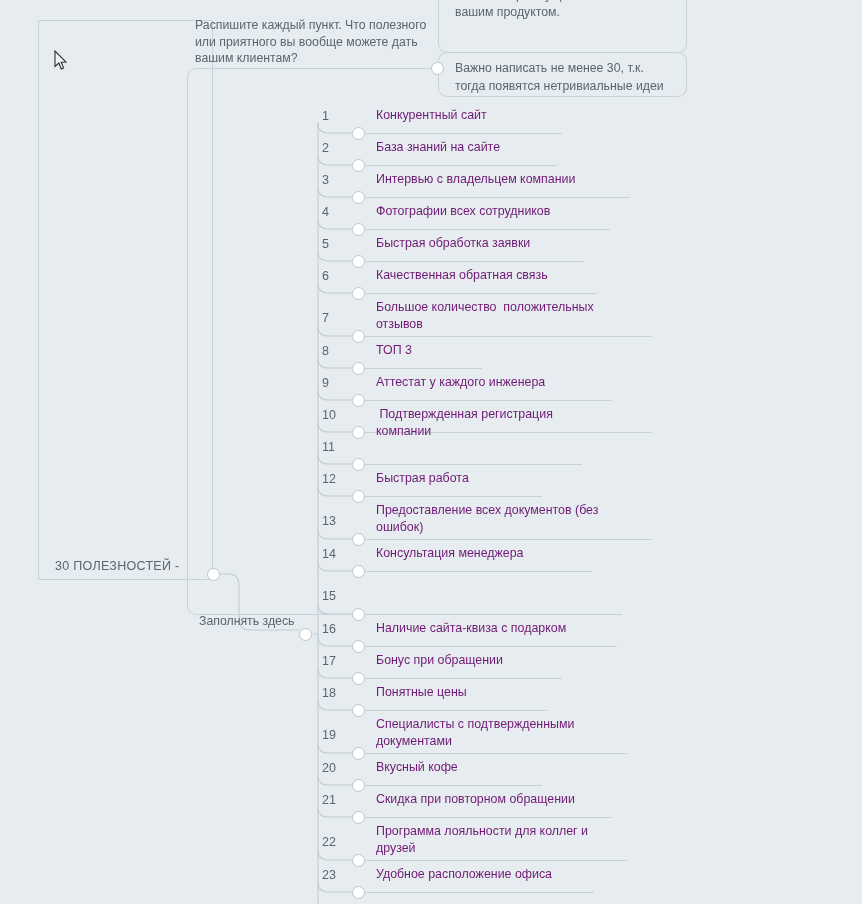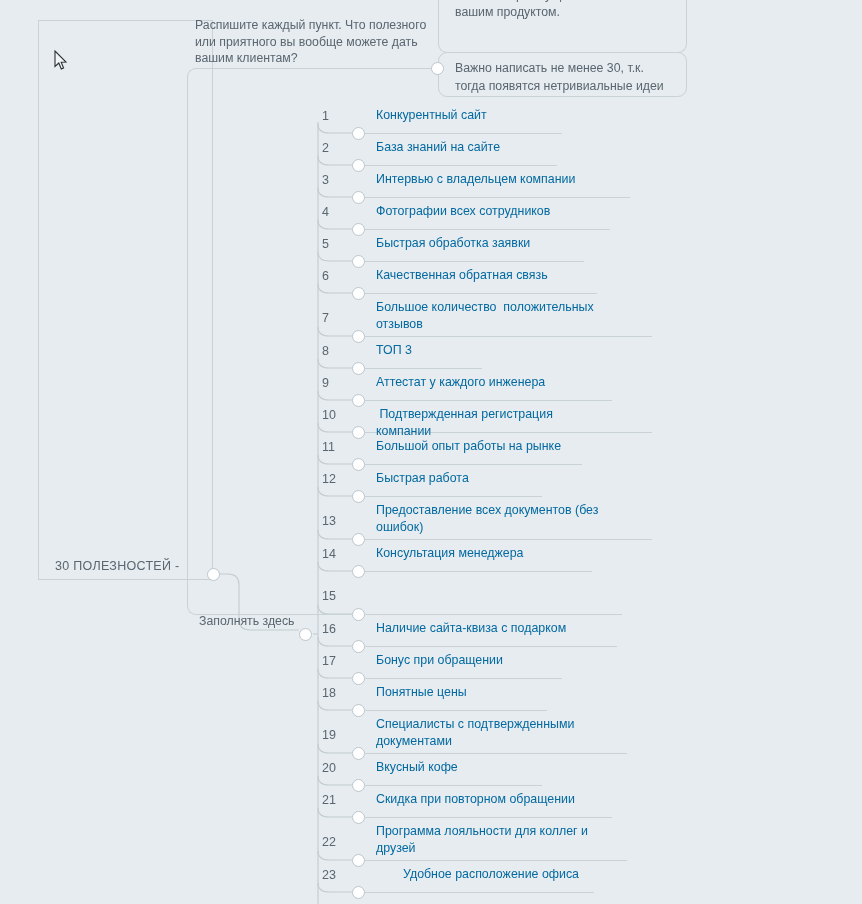--- a/index.html
+++ b/index.html
@@ -146,21 +146,21 @@
     font-size: 12.5px;
     color: #5a6670;
     width: 26px;
     text-align: left;
   }
   .item-text {
     position: absolute;
     left: 66px;
     font-size: 12.4px;
     line-height: 16.5px;
-    color: #0369a1;
+    color: #701a75;
     width: 230px;
     white-space: pre-wrap;
   }
   .item-underline {
     position: absolute;
     height: 0;
     border-bottom: 1px solid #c9d2d7;
   }
   
   #cursor {
@@ -259,21 +259,20 @@
       <div class="item" style="top: 370px; height: 32px; left: 0px;">
         <div class="item-num" style="left: 322px; top: 6px;">9</div>
         <div class="item-text" style="left: 376px; top: 4px;">Аттестат у каждого инженера</div>
       </div>
       <div class="item" style="top: 402px; height: 32px; left: 0px;">
         <div class="item-num" style="left: 322px; top: 6px;">10</div>
         <div class="item-text" style="left: 376px; top: 4px;"> Подтвержденная регистрация компании</div>
       </div>
       <div class="item" style="top: 434px; height: 32px; left: 0px;">
         <div class="item-num" style="left: 322px; top: 6px;">11</div>
-        <div class="item-text" style="left: 376px; top: 4px;">Большой опыт работы на рынке</div>
       </div>
       <div class="item" style="top: 466px; height: 32px; left: 0px;">
         <div class="item-num" style="left: 322px; top: 6px;">12</div>
         <div class="item-text" style="left: 376px; top: 4px;">Быстрая работа</div>
       </div>
       <div class="item" style="top: 498px; height: 43px; left: 0px;">
         <div class="item-num" style="left: 322px; top: 16px;">13</div>
         <div class="item-text" style="left: 376px; top: 4px;">Предоставление всех документов (без ошибок)</div>
       </div>
       <div class="item" style="top: 541px; height: 32px; left: 0px;">
@@ -306,21 +305,21 @@
       <div class="item" style="top: 787px; height: 32px; left: 0px;">
         <div class="item-num" style="left: 322px; top: 6px;">21</div>
         <div class="item-text" style="left: 376px; top: 4px;">Скидка при повторном обращении</div>
       </div>
       <div class="item" style="top: 819px; height: 43px; left: 0px;">
         <div class="item-num" style="left: 322px; top: 16px;">22</div>
         <div class="item-text" style="left: 376px; top: 4px;">Программа лояльности для коллег и друзей</div>
       </div>
       <div class="item" style="top: 862px; height: 32px; left: 0px;">
         <div class="item-num" style="left: 322px; top: 6px;">23</div>
-        <div class="item-text" style="left: 376px; top: 4px; text-align: center;">Удобное расположение офиса</div>
+        <div class="item-text" style="left: 376px; top: 4px;">Удобное расположение офиса</div>
       </div>
     </div>
 
   <svg id="cursor" viewBox="0 0 14 21">
     <polygon points="1,1 1,16.5 4.8,13 7.3,19 9.6,18 7.2,12.3 12,12" fill="#f2f5f6" stroke="#2b3036" stroke-width="1.1" stroke-linejoin="miter"></polygon>
   </svg>
 
 <div class="dot" style="left: 352px; top: 127px;"></div>
     <div class="item-underline" style="left: 362px; top: 133px; width: 200px;"></div>
     <div class="dot" style="left: 352px; top: 159px;"></div>

